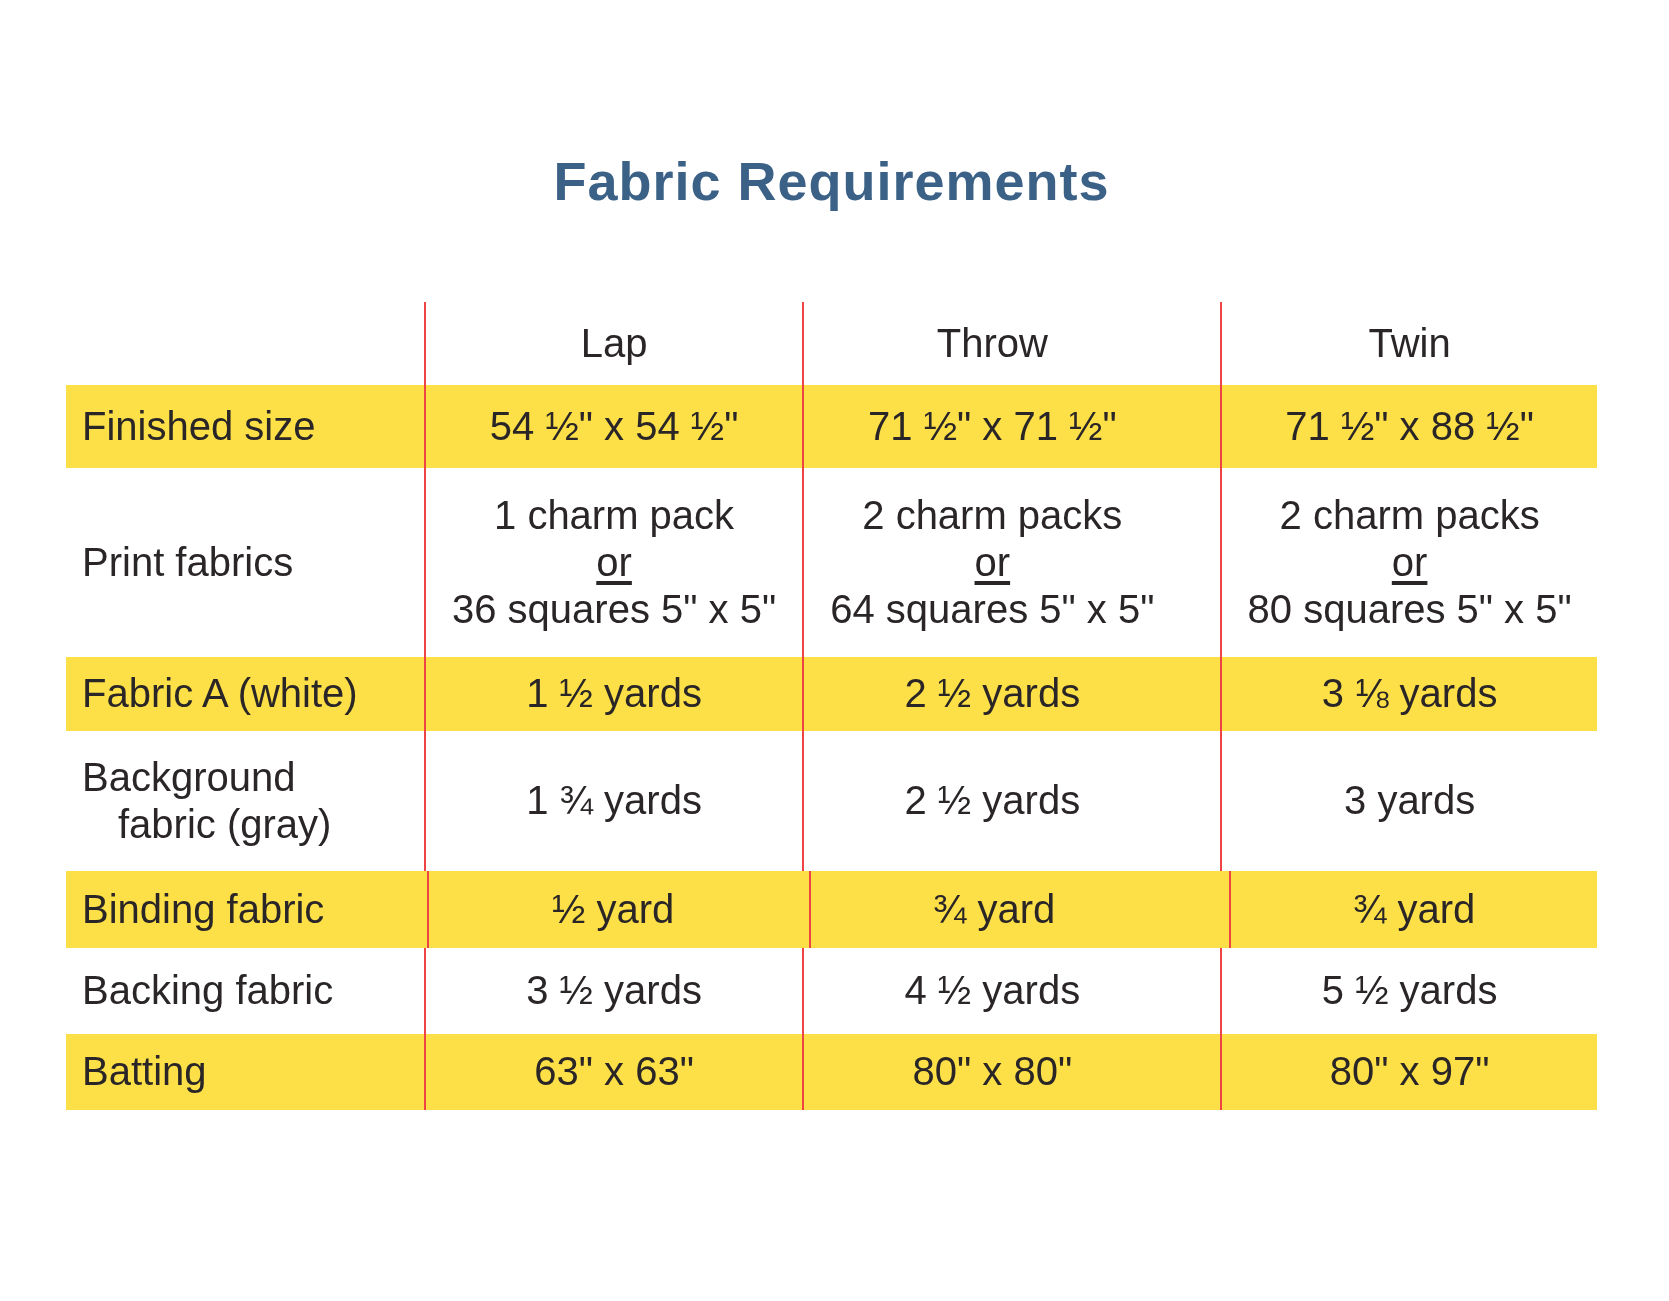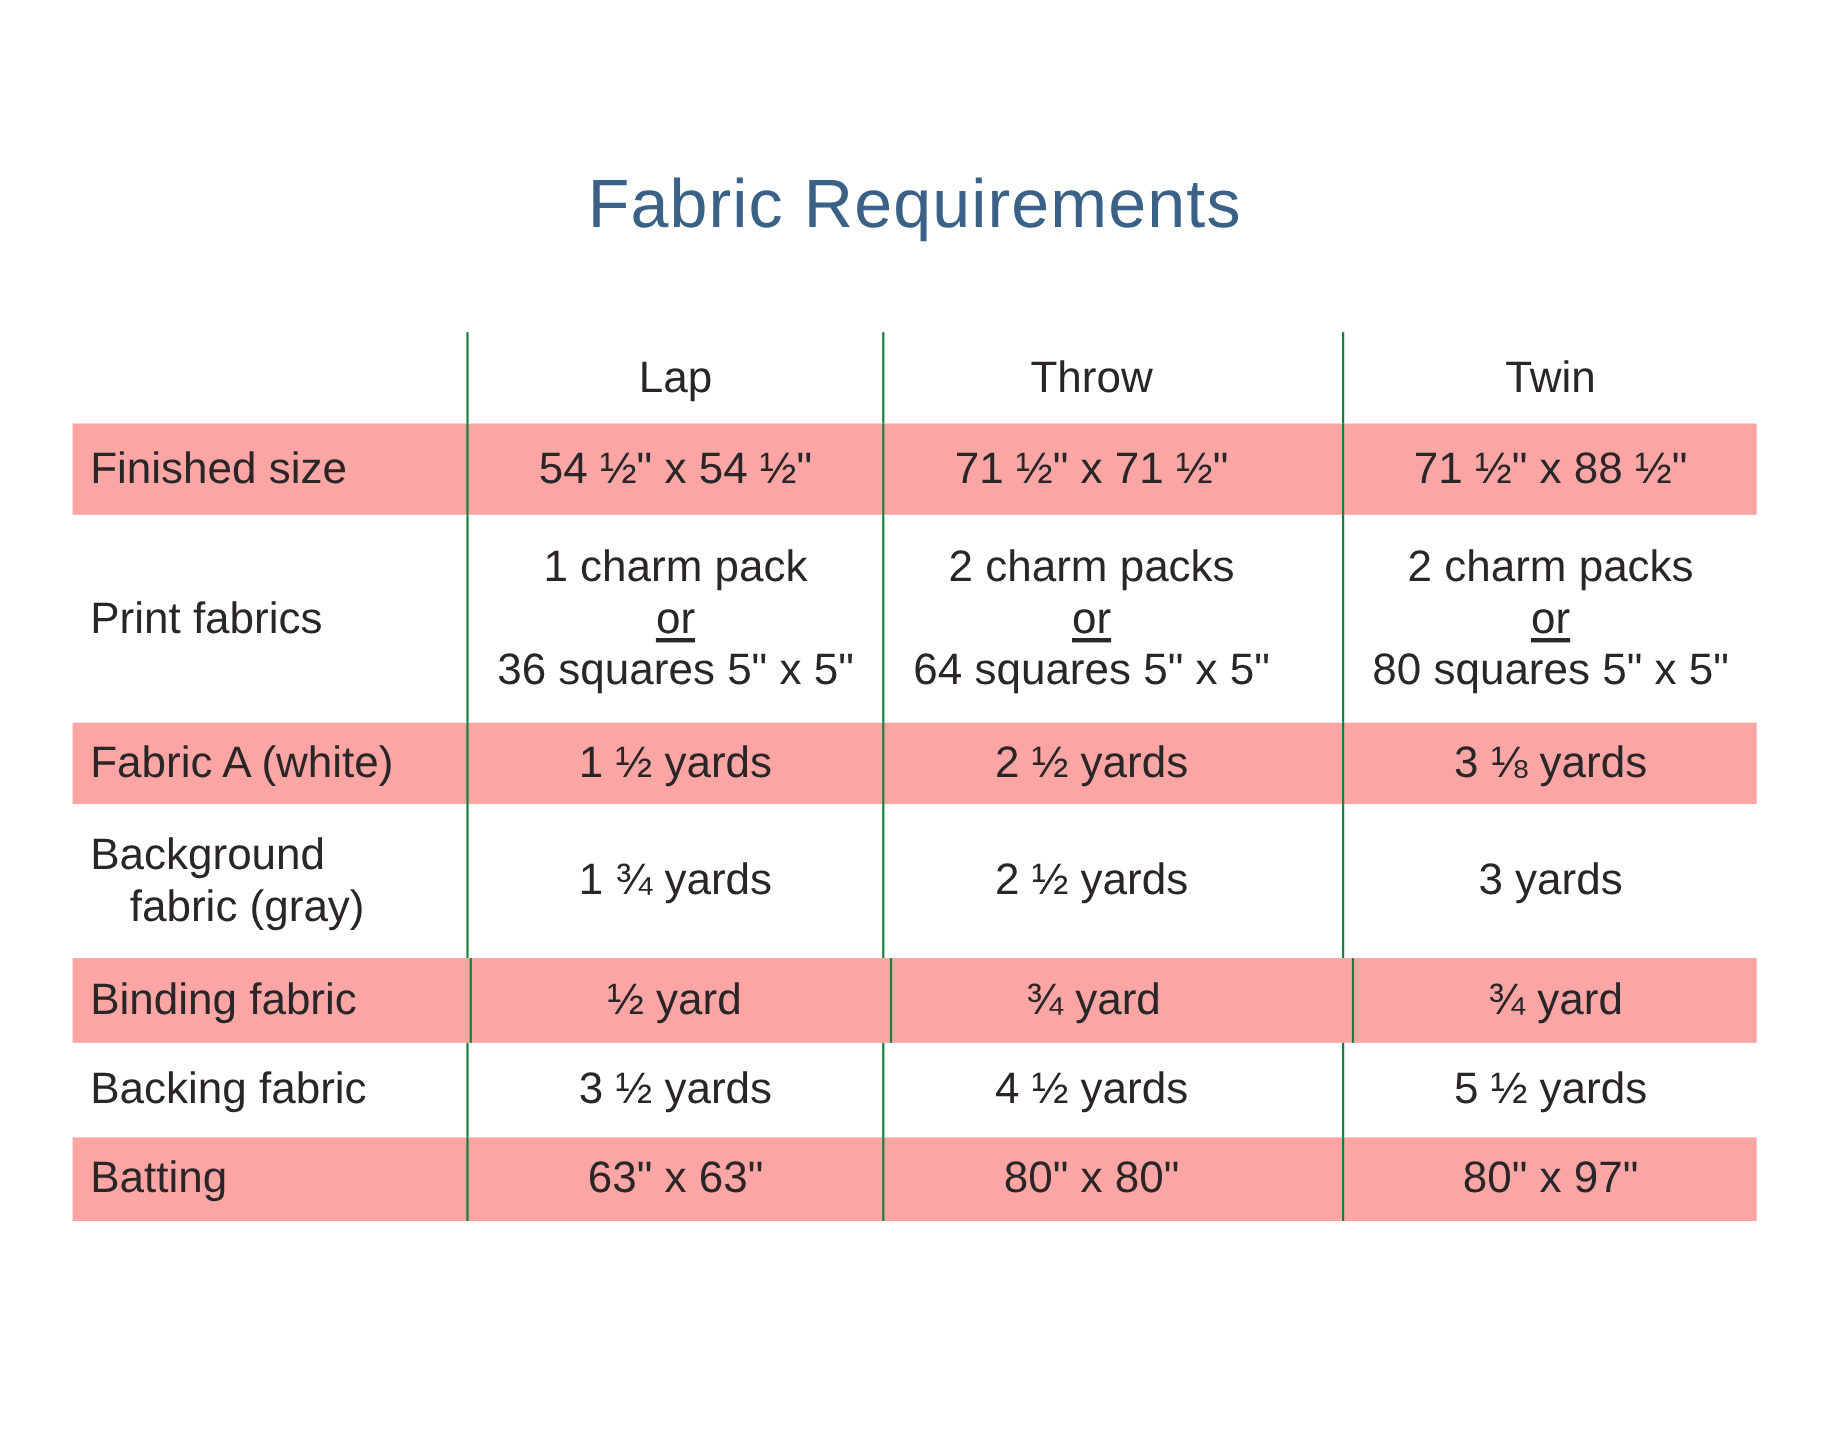--- a/index.html
+++ b/index.html
@@ -17,54 +17,54 @@
   }
 
   
   .page-title {
     position: absolute;
     left: 66px;
     top: 150px;
     width: 1531px;
     margin: 0;
     text-align: center;
-    font-size: 62px;
-    font-weight: normal;
+    font-size: 54px;
+    font-weight: bold;
     letter-spacing: 1px;
     color: #3b6187;
   }
 
   
   .fabric-table {
     position: absolute;
     left: 66px;
     top: 302px;
     width: 1531px;
   }
   .t-row {
     display: flex;
     width: 100%;
   }
-  .t-row.shaded { background: #fca5a5; }
+  .t-row.shaded { background: #fde047; }
 
   .cell {
     box-sizing: border-box;
     display: flex;
     flex-direction: column;
     justify-content: center;
     font-size: 40px;
     line-height: 1.18;
   }
   .cell.label {
     width: 367px;
     align-items: flex-start;
     padding-left: 16px;
   }
   .cell.value {
-    border-left: 2px solid #15803d;
+    border-left: 2px solid #ef4444;
     align-items: center;
     text-align: center;
   }
   .cell.v1 { width: 389px; }
   .cell.v2 { width: 388px; }
   .cell.v3 { width: 387px; margin-left: 40px; }
 
   .row-header   { height: 83px; }
   .row-finished { height: 83px; }
   .row-print    { height: 189px; }

